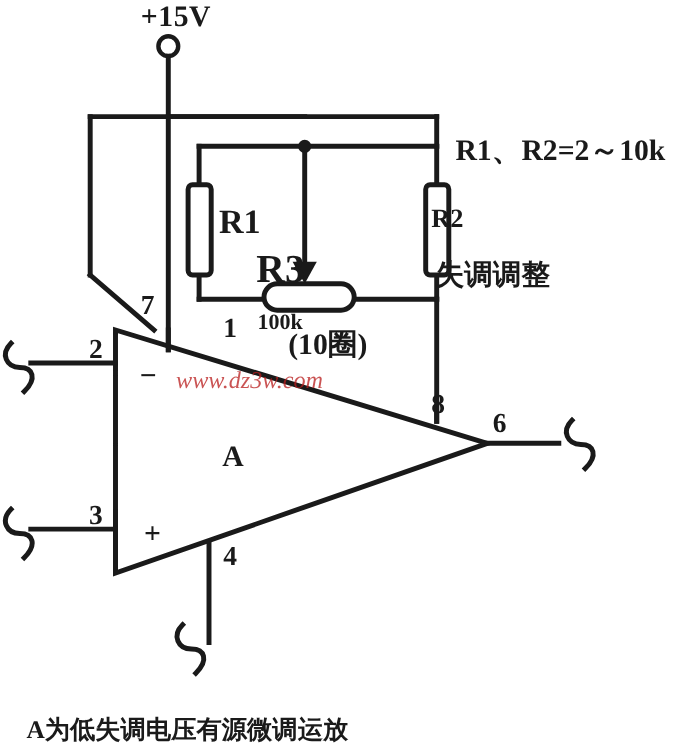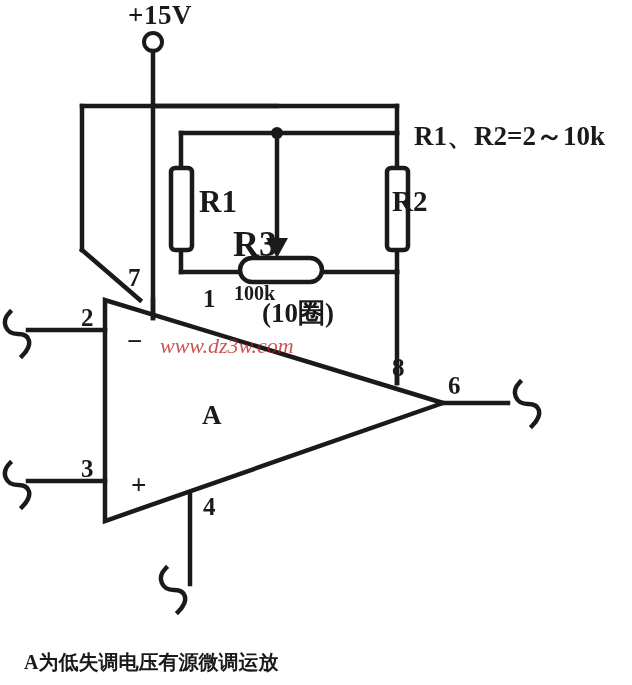--- a/index.html
+++ b/index.html
@@ -27,27 +27,27 @@
     position: absolute;
     color: #1a1a1a;
     font-family: "Liberation Serif", serif;
     font-weight: bold;
     white-space: nowrap;
     line-height: 1;
     user-select: none;
   }
   .lbl-supply   { left: 128px; top: 2px;   font-size: 27px; letter-spacing: 0.5px; }
   .lbl-r1       { left: 199px; top: 186px; font-size: 31px; }
-  .lbl-r2       { left: 392px; top: 187px; font-size: 29px; }
+  .lbl-r2       { left: 392px; top: 187px; font-size: 24px; }
   .lbl-r3       { left: 233px; top: 226px; font-size: 36px; }
   .lbl-100k     { left: 234px; top: 283px; font-size: 20px; }
   .lbl-turns    { left: 262px; top: 300px; font-size: 27px; }
   .lbl-note     { left: 414px; top: 123px; font-size: 27px; letter-spacing: 0px; text-align: center; }
   .lbl-offset   { left: 396px; top: 237px; font-size: 26px; }
-  .lbl-caption  { left: 24px;  top: 652px; font-size: 20px; letter-spacing: 0px; text-align: center; }
+  .lbl-caption  { left: 24px;  top: 652px; font-size: 23px; letter-spacing: 0px; text-align: center; }
   .lbl-pin {
     font-size: 25px;
   }
   .lbl-p7  { left: 128px; top: 265px; }
   .lbl-p1  { left: 203px; top: 286px; }
   .lbl-p2  { left: 81px;  top: 305px; }
   .lbl-p3  { left: 81px;  top: 456px; }
   .lbl-p4  { left: 203px; top: 494px; }
   .lbl-p8  { left: 392px; top: 355px; }
   .lbl-p6  { left: 448px; top: 373px; }
@@ -133,20 +133,21 @@
 
   <div class="lbl lbl-supply">+15V</div>
 
   <div class="lbl lbl-r1">R1</div>
   <div class="lbl lbl-r2">R2</div>
   <div class="lbl lbl-r3">R3</div>
   <div class="lbl lbl-100k">100k</div>
   <div class="lbl lbl-turns">(10圈)</div>
 
   <div class="lbl lbl-note">R1、R2=2～10k</div>
+  <div class="lbl lbl-offset">失调调整</div>
 
   <div class="lbl lbl-pin lbl-p7">7</div>
   <div class="lbl lbl-pin lbl-p1">1</div>
   <div class="lbl lbl-pin lbl-p2">2</div>
   <div class="lbl lbl-pin lbl-p3">3</div>
   <div class="lbl lbl-pin lbl-p4">4</div>
   <div class="lbl lbl-pin lbl-p8">8</div>
   <div class="lbl lbl-pin lbl-p6">6</div>
 
   <div class="lbl lbl-a">A</div>

